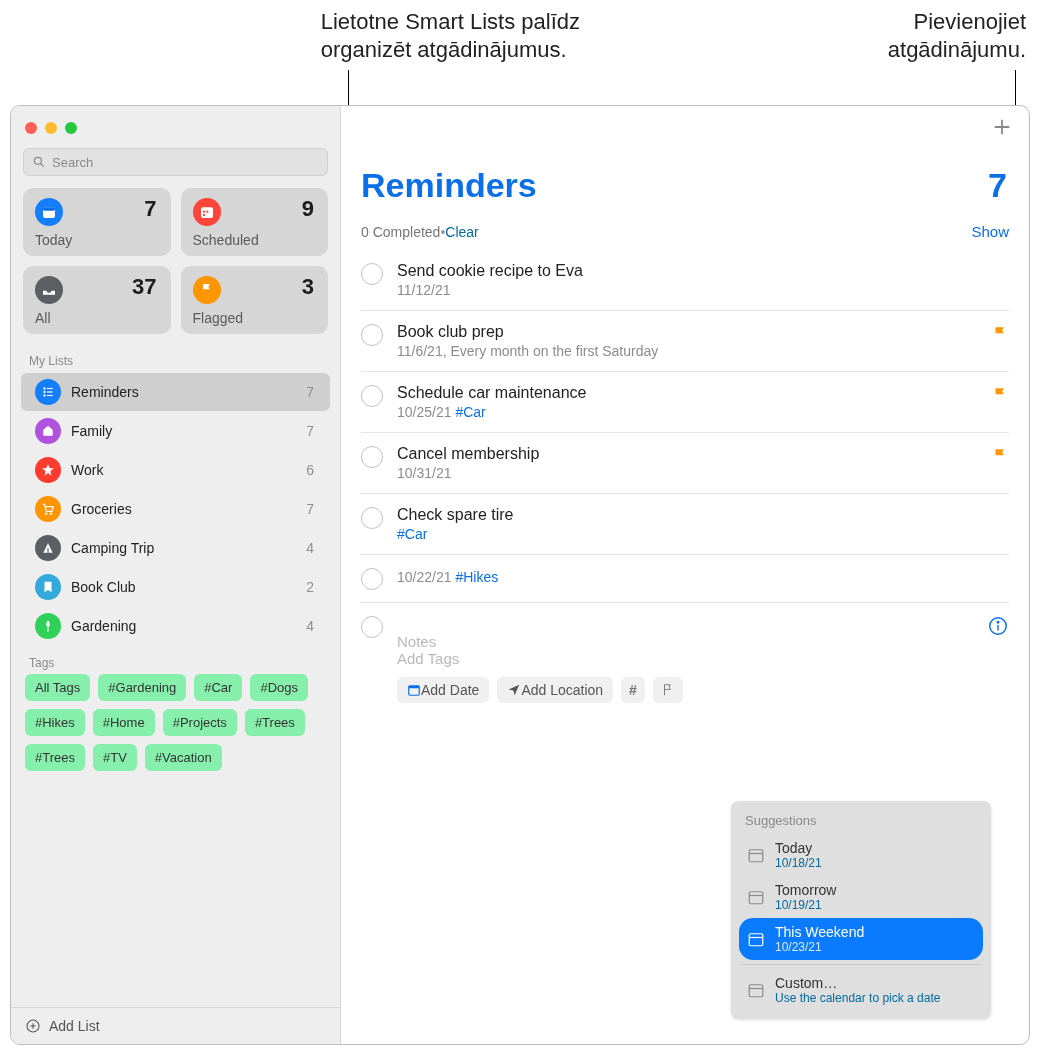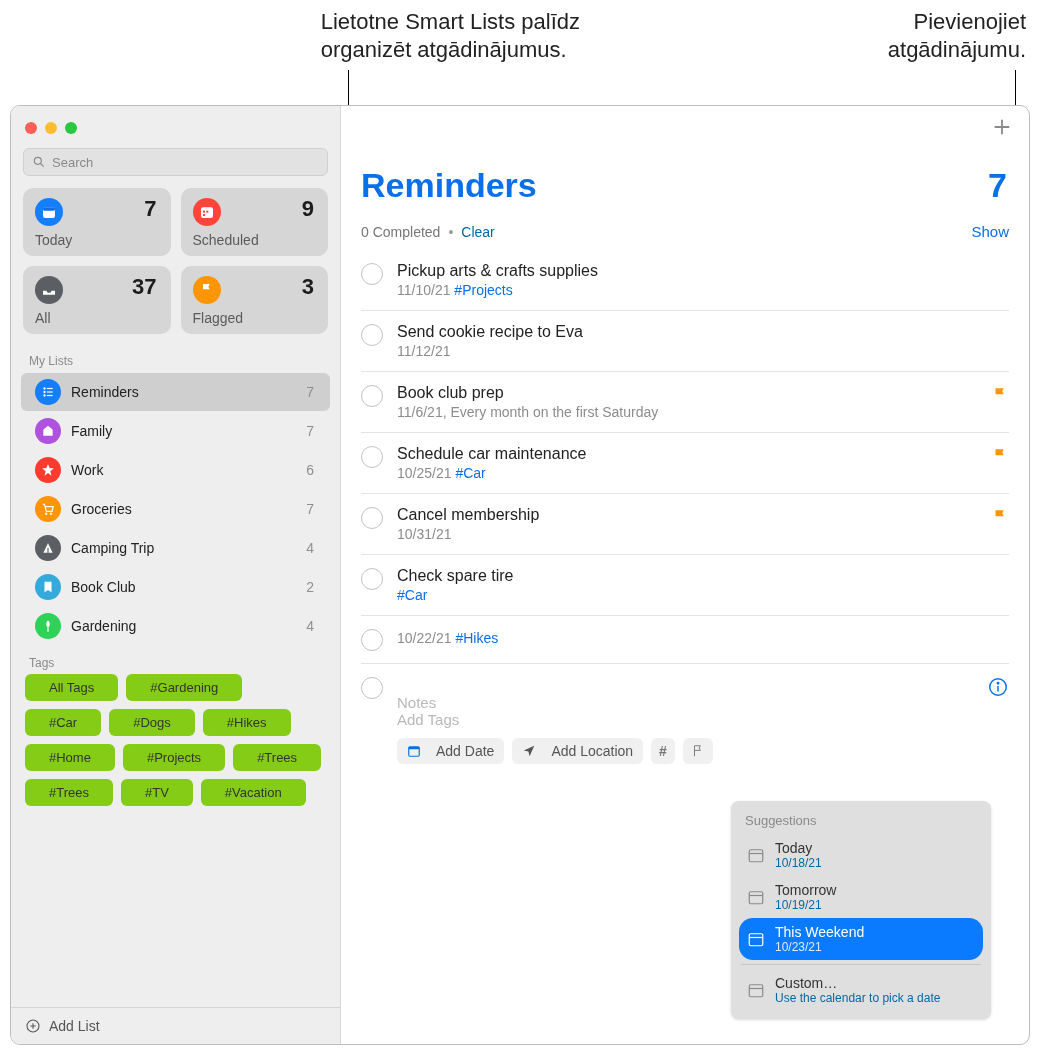--- a/index.html
+++ b/index.html
@@ -76,53 +76,53 @@
   }
   .list-row.selected { background: #cfcfcf; }
   .list-row .lname { flex: 1; color: #222; font-size: 14px; }
   .list-row .lcount { color: #8f8f8f; font-size: 14px; }
   .list-icon {
     width: 26px; height: 26px; border-radius: 50%; display: flex;
     align-items: center; justify-content: center; color: #fff; flex-shrink: 0;
   }
   .tags-wrap { padding: 0 14px; display: flex; flex-wrap: wrap; gap: 8px; }
   .tag-pill {
-    background: #84cc16; border-radius: 6px; padding: 6px 24px;
+    background: #86efac; border-radius: 6px; padding: 6px 10px;
     color: #333; font-size: 13px;
   }
   .sidebar-footer {
     margin-top: auto; border-top: 1px solid #d6d6d6;
     padding: 10px 14px; display: flex; align-items: center; gap: 8px;
     color: #555; font-size: 14px;
   }
   .sidebar-footer svg { width: 16px; height: 16px; fill: none; stroke: #555; stroke-width: 1.6; }
   .main { flex: 1; display: flex; flex-direction: column; padding: 12px 20px 12px 20px; position: relative; }
   .toolbar-plus { position: absolute; right: 16px; top: 10px; }
   .toolbar-plus svg { width: 22px; height: 22px; stroke: #8a8a8a; stroke-width: 2; fill: none; }
   .main-title { color: #0b6fe8; font-size: 34px; font-weight: 700; margin-top: 48px; }
   .main-count { color: #0b6fe8; font-size: 34px; font-weight: 700; position: absolute; right: 22px; top: 60px; }
-  .completed-row { display: flex; align-items: center; gap: 8px; color: #777; font-size: 14px; margin-top: 18px; }
+  .completed-row { display: flex; align-items: center; color: #777; font-size: 14px; margin-top: 18px; }
   .completed-row .clear { color: #0369a1; }
   .completed-row .dotsep { color: #9a9a9a; }
   .completed-row .show { margin-left: auto; color: #0b6fe8; font-size: 15px; }
   .reminders-list { margin-top: 10px; }
   .rem-row { display: flex; gap: 14px; padding: 12px 0; border-bottom: 1px solid #e4e4e4; align-items: flex-start; }
   .circ { width: 22px; height: 22px; border: 1.6px solid #c3c3c3; border-radius: 50%; flex-shrink: 0; margin-top: 1px; }
   .rem-body { flex: 1; }
   .rem-title { color: #222; font-size: 16px; }
   .rem-sub { color: #8c8c8c; font-size: 14px; margin-top: 2px; }
   .rem-sub .tagtxt { color: #0b6fe8; }
   .rem-flag { margin-top: 2px; }
   .rem-flag svg { width: 18px; height: 18px; fill: #ff9500; }
   .new-row { display:flex; gap:14px; padding:12px 0 6px 0; align-items:flex-start; }
   .new-placeholder { color: #b9b9b9; font-size: 15px; }
   .inline-controls { display:flex; gap: 8px; margin-top: 10px; }
   .chip {
     background: #f0f0f0; border-radius: 6px; padding: 5px 10px;
-    color: #555; font-size: 14px; display: flex; align-items: center; gap: 15px;
+    color: #555; font-size: 14px; display: flex; align-items: center; gap: 0;
   }
   .chip.mini { padding: 5px 8px; }
   .chip svg { width: 14px; height: 14px; }
   .info-circ { margin-left:auto; }
   .info-circ svg { width: 22px; height: 22px; fill:none; stroke:#0b6fe8; stroke-width:1.6; }
   .sugg-panel {
     position: absolute; left: 390px; top: 695px; width: 260px;
     background: #dfdfdf; border-radius: 8px; padding: 8px;
     box-shadow: 0 1px 3px rgba(0,0,0,0.15);
   }
@@ -333,27 +333,20 @@
     <div class="main-count">7</div>
 
     <div class="completed-row">
       <span>0 Completed</span>
       <span class="dotsep">•</span>
       <span class="clear">Clear</span>
       <span class="show">Show</span>
     </div>
 
     <div class="reminders-list" id="reminders-container">
-        <div class="rem-row">
-          <div class="circ"></div>
-          <div class="rem-body">
-            <div class="rem-title">Pickup arts &amp; crafts supplies</div>
-            <div class="rem-sub">11/10/21 <span class="tagtxt">#Projects</span></div>
-          </div>
-        </div>
         <div class="rem-row">
           <div class="circ"></div>
           <div class="rem-body">
             <div class="rem-title">Send cookie recipe to Eva</div>
             <div class="rem-sub">11/12/21</div>
           </div>
         </div>
         <div class="rem-row">
           <div class="circ"></div>
           <div class="rem-body">

